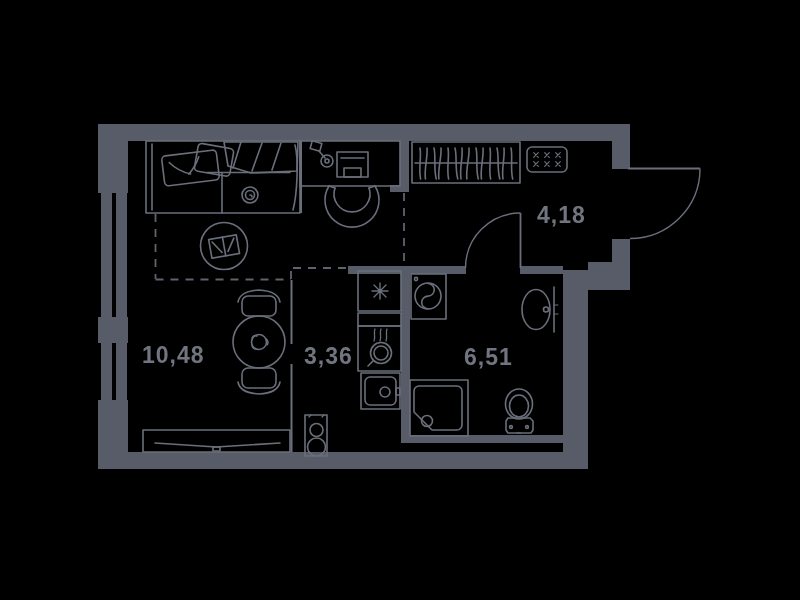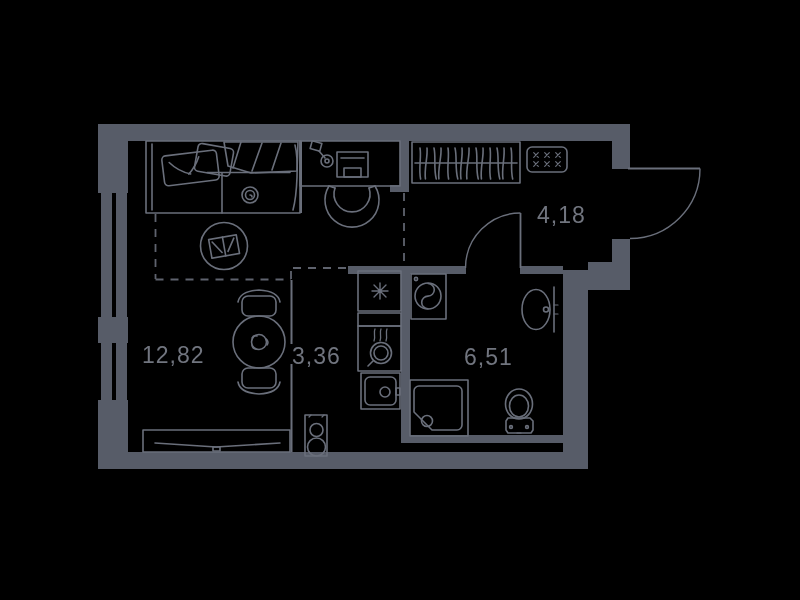--- a/index.html
+++ b/index.html
@@ -1,20 +1,20 @@
 <!DOCTYPE html>
 <html><head>
 <meta charset="utf-8">
 <style>
   html,body{margin:0;padding:0;background:#000;}
   .stage{position:relative;width:800px;height:600px;background:#000;overflow:hidden;
          font-family:"Liberation Sans",sans-serif;}
   .stage svg{position:absolute;left:0;top:0;}
   .area-label{position:absolute;color:#71757F;font-size:23px;letter-spacing:1px;
-              font-weight:400;line-height:22px;white-space:nowrap;}
+              font-weight:700;line-height:22px;white-space:nowrap;}
 </style>
 </head>
 <body>
 
 <div class="stage">
 
 <svg width="800" height="600" viewBox="0 0 800 600">
   <defs>
     <path id="xmark" d="M-2.3,-2.3 L2.3,2.3 M2.3,-2.3 L-2.3,2.3"></path>
     <path id="hanger" d="M0,0 C1.6,9 -1.6,20 0.6,31"></path>
@@ -229,20 +229,20 @@
       <ellipse cx="519" cy="404" rx="13.5" ry="15"></ellipse>
       <ellipse cx="519" cy="406" rx="9.5" ry="11"></ellipse>
       <path d="M506,421 L508,418 H530 L533,421 V430 L531,433 H508 L506,430 Z"></path>
       <circle cx="511" cy="427" r="1.4"></circle>
       <circle cx="527" cy="427" r="1.4"></circle>
       <path d="M517,433 h4" stroke-width="1.2"></path>
     </g>
   </g>
 </svg>
 
-  <div class="area-label" style="left:142px;top:344px;">12,82</div>
-
-  <div class="area-label" style="left:292px;top:345px;">3,36</div>
+  <div class="area-label" style="left:142px;top:344px;">10,48</div>
+
+  <div class="area-label" style="left:304px;top:345px;">3,36</div>
 
   <div class="area-label" style="left:464px;top:346px;">6,51</div>
 
   <div class="area-label" style="left:537px;top:204px;">4,18</div>
 </div>
 
 </body></html>

